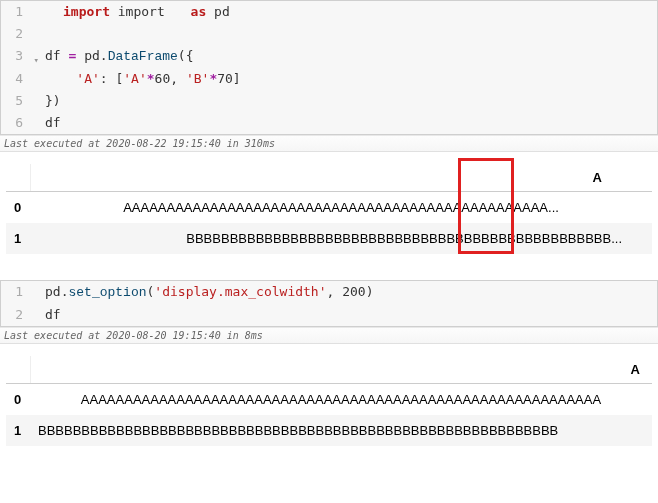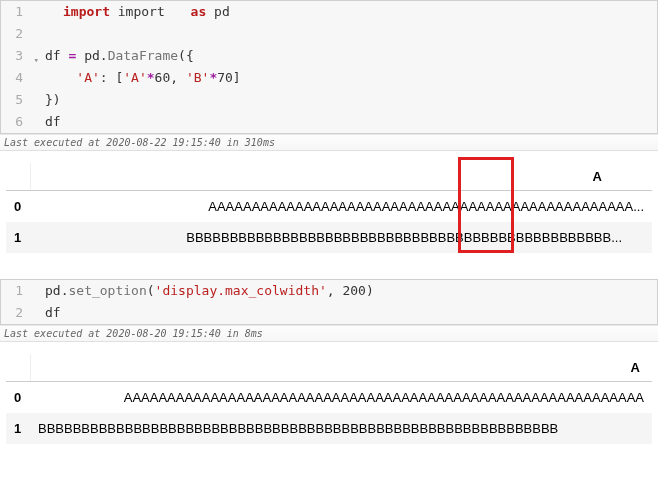--- a/index.html
+++ b/index.html
@@ -38,21 +38,21 @@
   .code {
     font-family: Consolas, monospace;
     font-size: 13px;
     white-space: pre;
     padding-left: 14px;
     flex: 1;
     color: #333;
   }
   .kw-green { color: #b91c1c; font-weight: bold; margin-left: 18px; }
   .kw-purple { color: #a020a0; font-weight: bold; }
-  .fn-blue { color: #737373; }
+  .fn-blue { color: #0c4a6e; font-family: Liberation Mono, monospace; }
   .str { color: #ba2121; }
   .op { color: #a020a0; font-weight: bold; }
   .status-bar {
     font-family: Consolas, monospace;
     font-size: 10px;
     font-style: italic;
     color: #666;
     padding: 2px 4px;
     background: linear-gradient(#fdfdfd,#f6f6f6);
     border-bottom: 1px solid #e0e0e0;
@@ -133,21 +133,21 @@
   <table class="df-table">
     <thead>
       <tr>
         <th class="row-head"></th>
         <th style="text-align:right;padding-right:50px;">A</th>
       </tr>
     </thead>
     <tbody>
       <tr>
         <td class="row-head">0</td>
-        <td style="text-align:right;">AAAAAAAAAAAAAAAAAAAAAAAAAAAAAAAAAAAAAAAAAAAAAAAAA...</td>
+        <td style="text-align:center;">AAAAAAAAAAAAAAAAAAAAAAAAAAAAAAAAAAAAAAAAAAAAAAAAA...</td>
       </tr>
       <tr>
         <td class="row-head">1</td>
         <td style="text-align:right;padding-right:30px;">BBBBBBBBBBBBBBBBBBBBBBBBBBBBBBBBBBBBBBBBBBBBBBBBB...</td>
       </tr>
     </tbody>
   </table>
   <div class="red-box" style="top:6px;left:458px;width:56px;height:96px;"></div>
 </div>
 
@@ -169,21 +169,21 @@
   <table class="df-table">
     <thead>
       <tr>
         <th class="row-head"></th>
         <th style="text-align:right;padding-right:12px;">A</th>
       </tr>
     </thead>
     <tbody>
       <tr>
         <td class="row-head">0</td>
-        <td style="text-align:right;margin-left:16px;">AAAAAAAAAAAAAAAAAAAAAAAAAAAAAAAAAAAAAAAAAAAAAAAAAAAAAAAAAAAA</td>
+        <td style="text-align:center;margin-left:16px;">AAAAAAAAAAAAAAAAAAAAAAAAAAAAAAAAAAAAAAAAAAAAAAAAAAAAAAAAAAAA</td>
       </tr>
       <tr>
         <td class="row-head">1</td>
         <td style="text-align:left;padding-right:12px;">BBBBBBBBBBBBBBBBBBBBBBBBBBBBBBBBBBBBBBBBBBBBBBBBBBBBBBBBBBBB</td>
       </tr>
     </tbody>
   </table>
 </div>
 
 </body></html>

